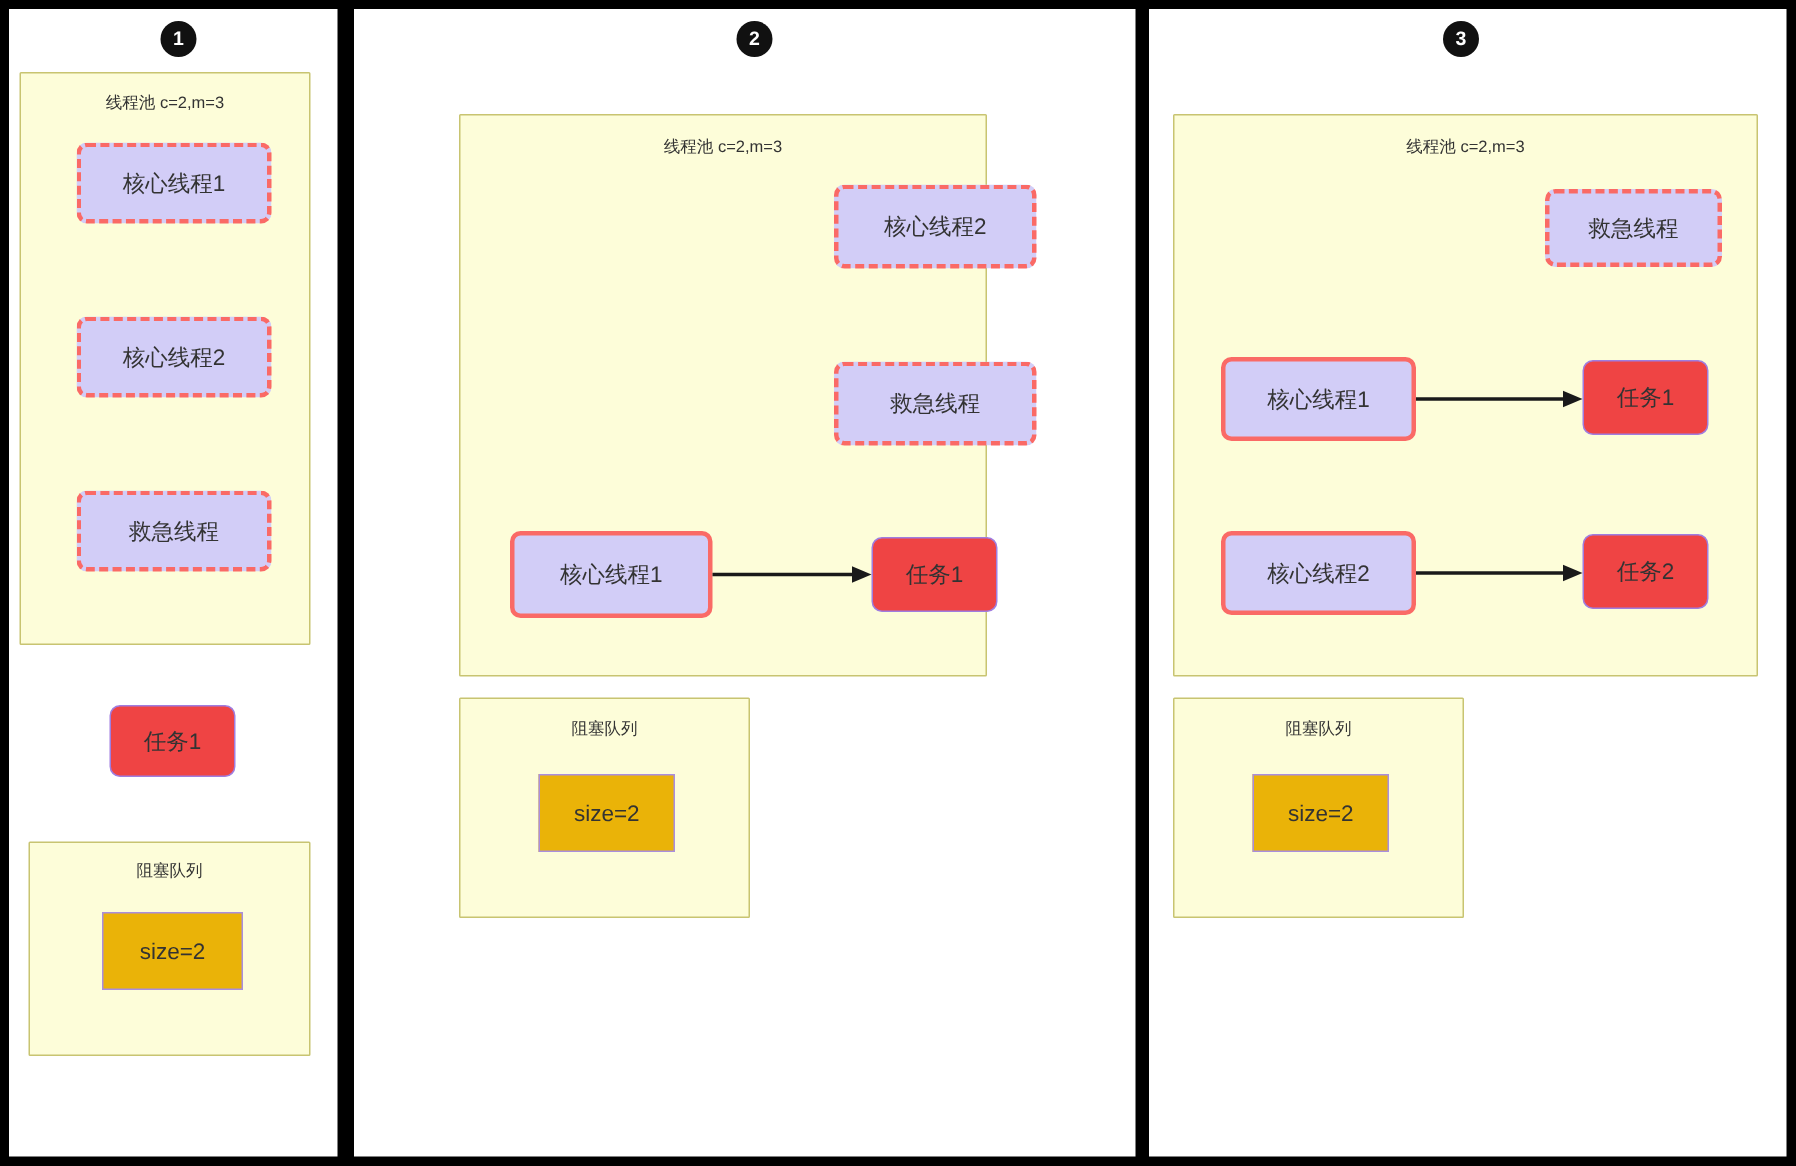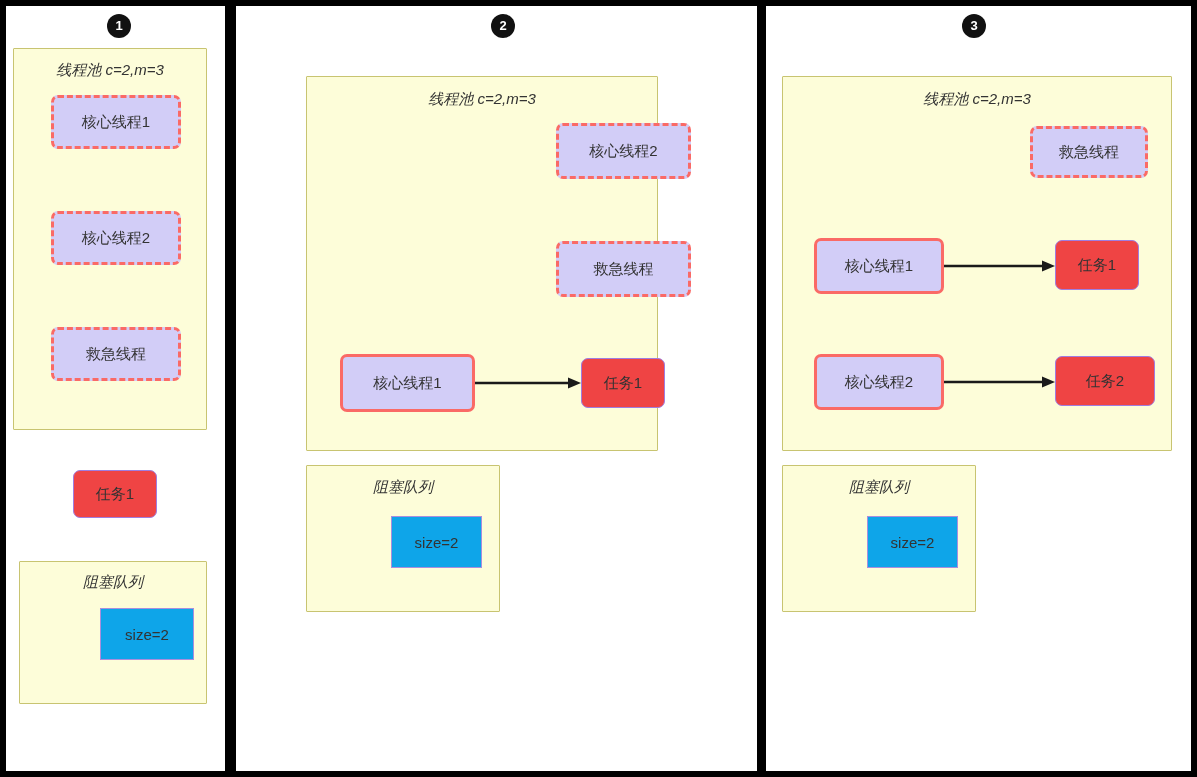--- a/index.html
+++ b/index.html
@@ -59,23 +59,22 @@
     border: 1px solid #c8c471;
     border-radius: 1px;
     display: block;
   }
   .container-title {
     position: absolute;
     left: 0;
     right: 0;
     text-align: center;
     color: #333333;
-    font-size: 15px;
+    font-size: 11px;
     white-space: nowrap;
-    font-style: italic;
   }
 
   
   .thread-idle {
     background: #d2cdf7;
     border: 3px dashed #fa6a66;
     border-radius: 7px;
   }
 
   
@@ -87,24 +86,23 @@
 
   
   .task-box {
     background: #ef4444;
     border: 1.6px solid #9f7de0;
     border-radius: 7px;
   }
 
   
   .size-box {
-    background: #0ea5e9;
+    background: #eab308;
     border: 1.6px solid #a98ede;
     border-radius: 0;
-    margin-left: 32px;
   }
 
   
   .arrow {
     position: absolute;
     height: 10px;
     pointer-events: none;
   }
   .arrow svg { display: block; overflow: visible; }
 </style>
@@ -171,21 +169,21 @@
   </div>
 
   <div class="box thread-idle" style="left:264px; top:120px; width:118px; height:52px;">救急线程</div>
 
   <div class="box thread-busy" style="left:48px; top:232px; width:130px; height:56px;">核心线程1</div>
 
   <div class="box thread-busy" style="left:48px; top:348px; width:130px; height:56px;">核心线程2</div>
 
   <div class="box task-box" style="left:289px; top:234px; width:84px; height:50px;">任务1</div>
 
-  <div class="box task-box" style="left:289px; top:350px; width:100px; height:50px;">任务2</div>
+  <div class="box task-box" style="left:289px; top:350px; width:84px; height:50px;">任务2</div>
 
   <div class="arrow" style="left:178px; top:255px; width:111px;">
     <svg width="111" height="10" viewBox="0 0 111 10">
       <line x1="0" y1="5" x2="101" y2="5" stroke="#1a1a1a" stroke-width="2.4"></line>
       <polygon points="111,5 98,10.5 98,-0.5" fill="#1a1a1a"></polygon>
     </svg>
   </div>
 
   <div class="arrow" style="left:178px; top:371px; width:111px;">
     <svg width="111" height="10" viewBox="0 0 111 10">

